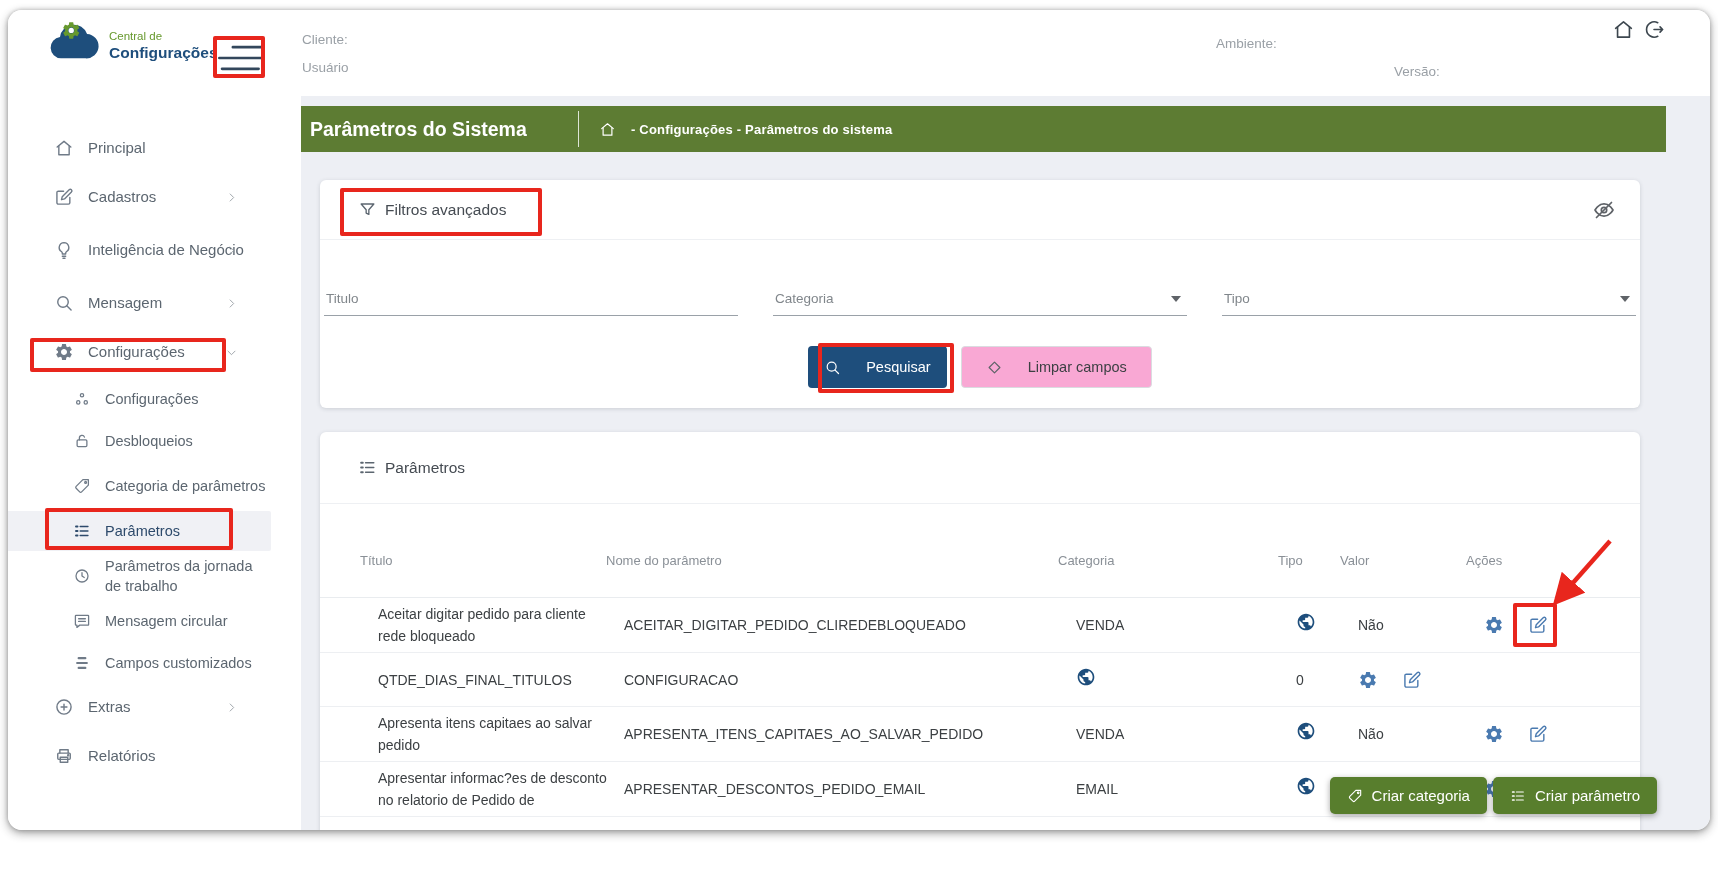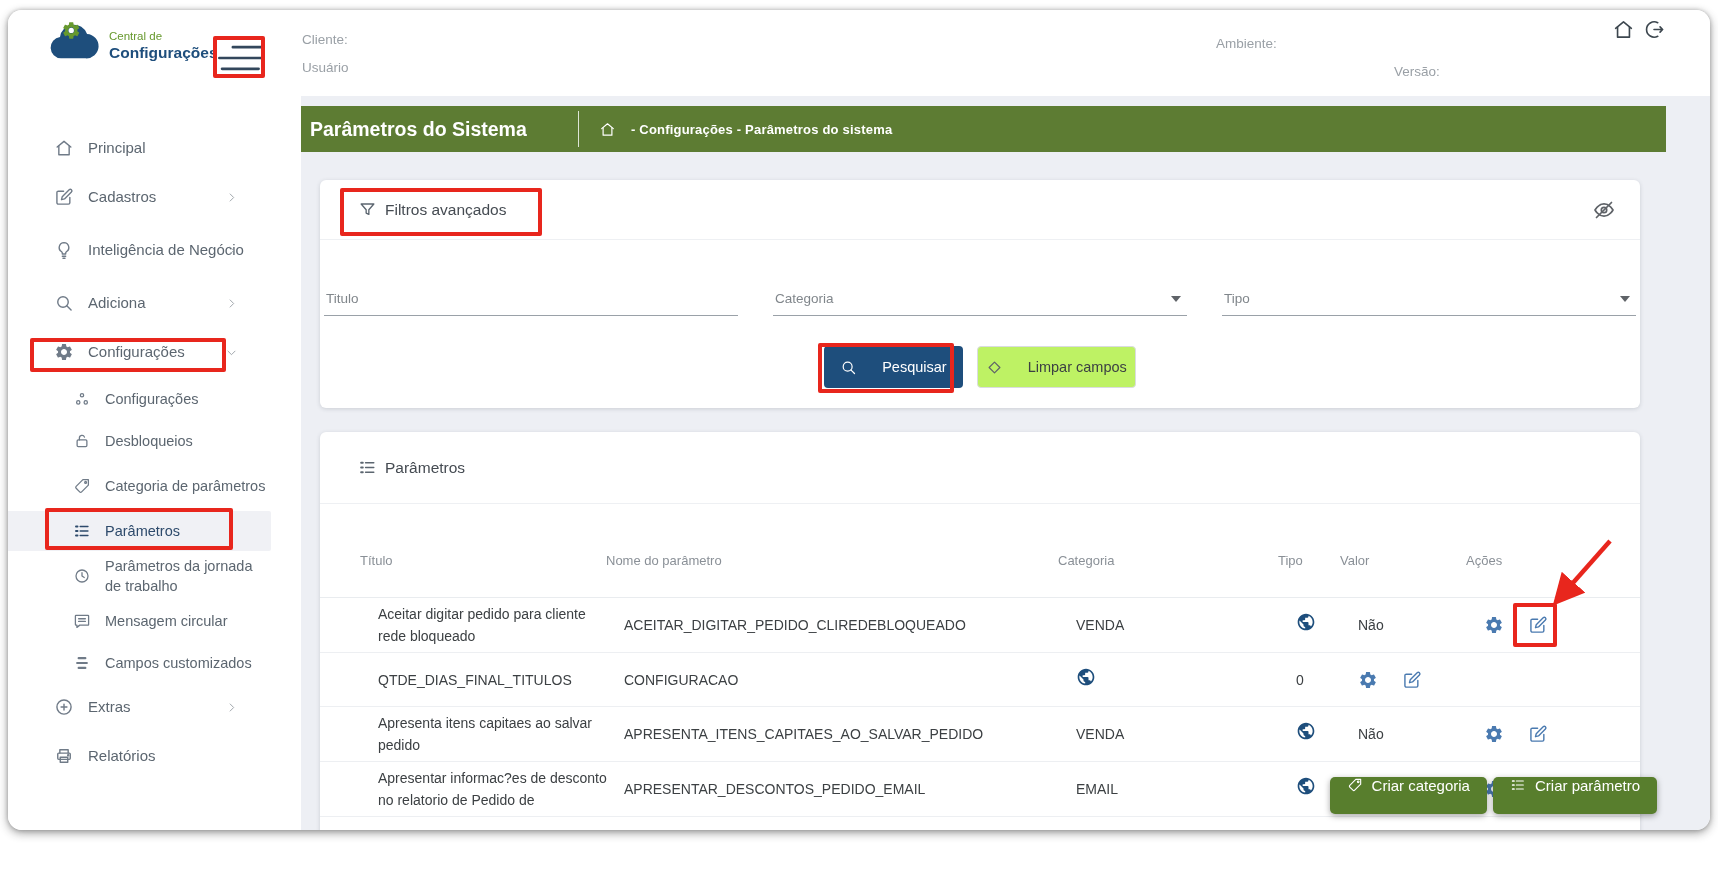--- a/index.html
+++ b/index.html
@@ -60,36 +60,36 @@
   .filter-fields { display:flex; gap:35px; padding:0 4px; margin-top:36px; }
   .ffield { position:relative; flex:1; height:40px; border-bottom:1px solid #9aa1a8; cursor:text; }
   .ffield .flabel { position:absolute; left:2px; bottom:9px; color:#80868b; font-size:13.5px; }
   .fcaret { position:absolute; right:6px; bottom:13px; width:0; height:0;
             border-left:5px solid transparent; border-right:5px solid transparent; border-top:6px solid #5f6368; }
 
   .filter-actions { display:flex; justify-content:center; gap:14px; margin-top:30px; }
   .btn { height:42px; border-radius:4px; font-size:14.5px; font-weight:500; display:flex; align-items:center; gap:25px; cursor:pointer; font-family:inherit; }
   .btn svg { width:17px; height:17px; }
   .btn-primary { background:#1e4e7c; color:#fff; border:none; padding:0 16px; }
-  .btn-secondary { background:#bef264; color:#3c4043; border:1px solid #dadce0; padding:0 8px; }
+  .btn-secondary { background:#f9a8d4; color:#3c4043; border:1px solid #dadce0; padding:0 24px; }
   .btn-secondary svg { color:#5f6368; }
 
   .params-card { margin-top:24px; height:480px; }
   .tgrid { display:grid; grid-template-columns:246px 452px 220px 62px 126px 1fr; align-items:center; }
   .table-head { height:94px; padding:20px 24px 0 40px; border-bottom:1px solid #e9ecef; color:#8a9097; font-size:13px; }
   .trow { padding:5px 24px 5px 58px; border-bottom:1px solid #edeff2; color:#3c4043; font-size:14px; line-height:22px; min-height:54px; }
   .cell-titulo { padding-right:12px; }
   .cell-tipo svg { width:20px; height:20px; }
   .cell-acoes { display:flex; gap:24px; }
   .icon-btn { background:none; border:none; padding:0; width:20px; height:20px; color:#4a7ab0; cursor:pointer; }
   .icon-btn svg { width:100%; height:100%; }
 
   .footer-btns { position:absolute; right:53px; bottom:16px; display:flex; gap:6px; z-index:5; }
   .btn-green { height:37px; background:#587e2d; color:#fff; border:none; border-radius:5px; font-size:15px; font-weight:500;
-               display:flex; gap:9px; padding:0 17px; box-shadow:0 2px 6px rgba(0,0,0,.35); cursor:pointer; font-family:inherit; }
+               display:flex; align-items:center; gap:9px; padding:0 17px; box-shadow:0 2px 6px rgba(0,0,0,.35); cursor:pointer; font-family:inherit; }
   .btn-green svg { width:16px; height:16px; }
 
   
   .ann-box { position:absolute; border:4px solid #e8261d; border-radius:2px; pointer-events:none; z-index:9; }
   .ann-arrow { position:absolute; pointer-events:none; z-index:9; }
 </style>
 </head>
 <body>
 
 <div class="stage">
@@ -166,21 +166,21 @@
             </svg>
           </span>
         </div>
         <div class="side-item top">
           <span class="si-icon">
             <svg viewBox="0 0 24 24" fill="none" stroke="currentColor" stroke-width="1.7" stroke-linecap="round" stroke-linejoin="round">
               <circle cx="10.8" cy="10.8" r="6.3"></circle>
               <path d="M15.3 15.3 20.5 20.5"></path>
             </svg>
           </span>
-          <span class="si-label">Adiciona</span>
+          <span class="si-label">Mensagem</span>
           <span class="si-chev">
             <svg viewBox="0 0 24 24" fill="none" stroke="currentColor" stroke-width="1.7" stroke-linecap="round" stroke-linejoin="round">
               <path d="M9.5 5.5 16 12l-6.5 6.5"></path>
             </svg>
           </span>
         </div>
         <div class="side-item top">
           <span class="si-icon">
             <svg viewBox="0 0 24 24">
               <path fill="currentColor" d="M19.14 12.94c.04-.3.06-.61.06-.94s-.02-.64-.07-.94l2.03-1.58a.49.49 0 0 0 .12-.61l-1.92-3.32a.49.49 0 0 0-.59-.22l-2.39.96c-.5-.38-1.03-.7-1.62-.94l-.36-2.54a.48.48 0 0 0-.48-.41h-3.84c-.24 0-.43.17-.47.41l-.36 2.54c-.59.24-1.13.57-1.62.94l-2.39-.96a.49.49 0 0 0-.59.22L2.74 8.87c-.12.21-.08.47.12.61l2.03 1.58c-.05.3-.09.63-.09.94s.02.64.07.94l-2.03 1.58a.49.49 0 0 0-.12.61l1.92 3.32c.12.22.37.29.59.22l2.39-.96c.5.38 1.03.7 1.62.94l.36 2.54c.05.24.24.41.48.41h3.84c.24 0 .44-.17.47-.41l.36-2.54c.59-.24 1.13-.56 1.62-.94l2.39.96c.22.08.47 0 .59-.22l1.92-3.32c.12-.22.07-.47-.12-.61l-2.01-1.58zM12 15.6c-1.98 0-3.6-1.62-3.6-3.6s1.62-3.6 3.6-3.6 3.6 1.62 3.6 3.6-1.62 3.6-3.6 3.6z"></path>

